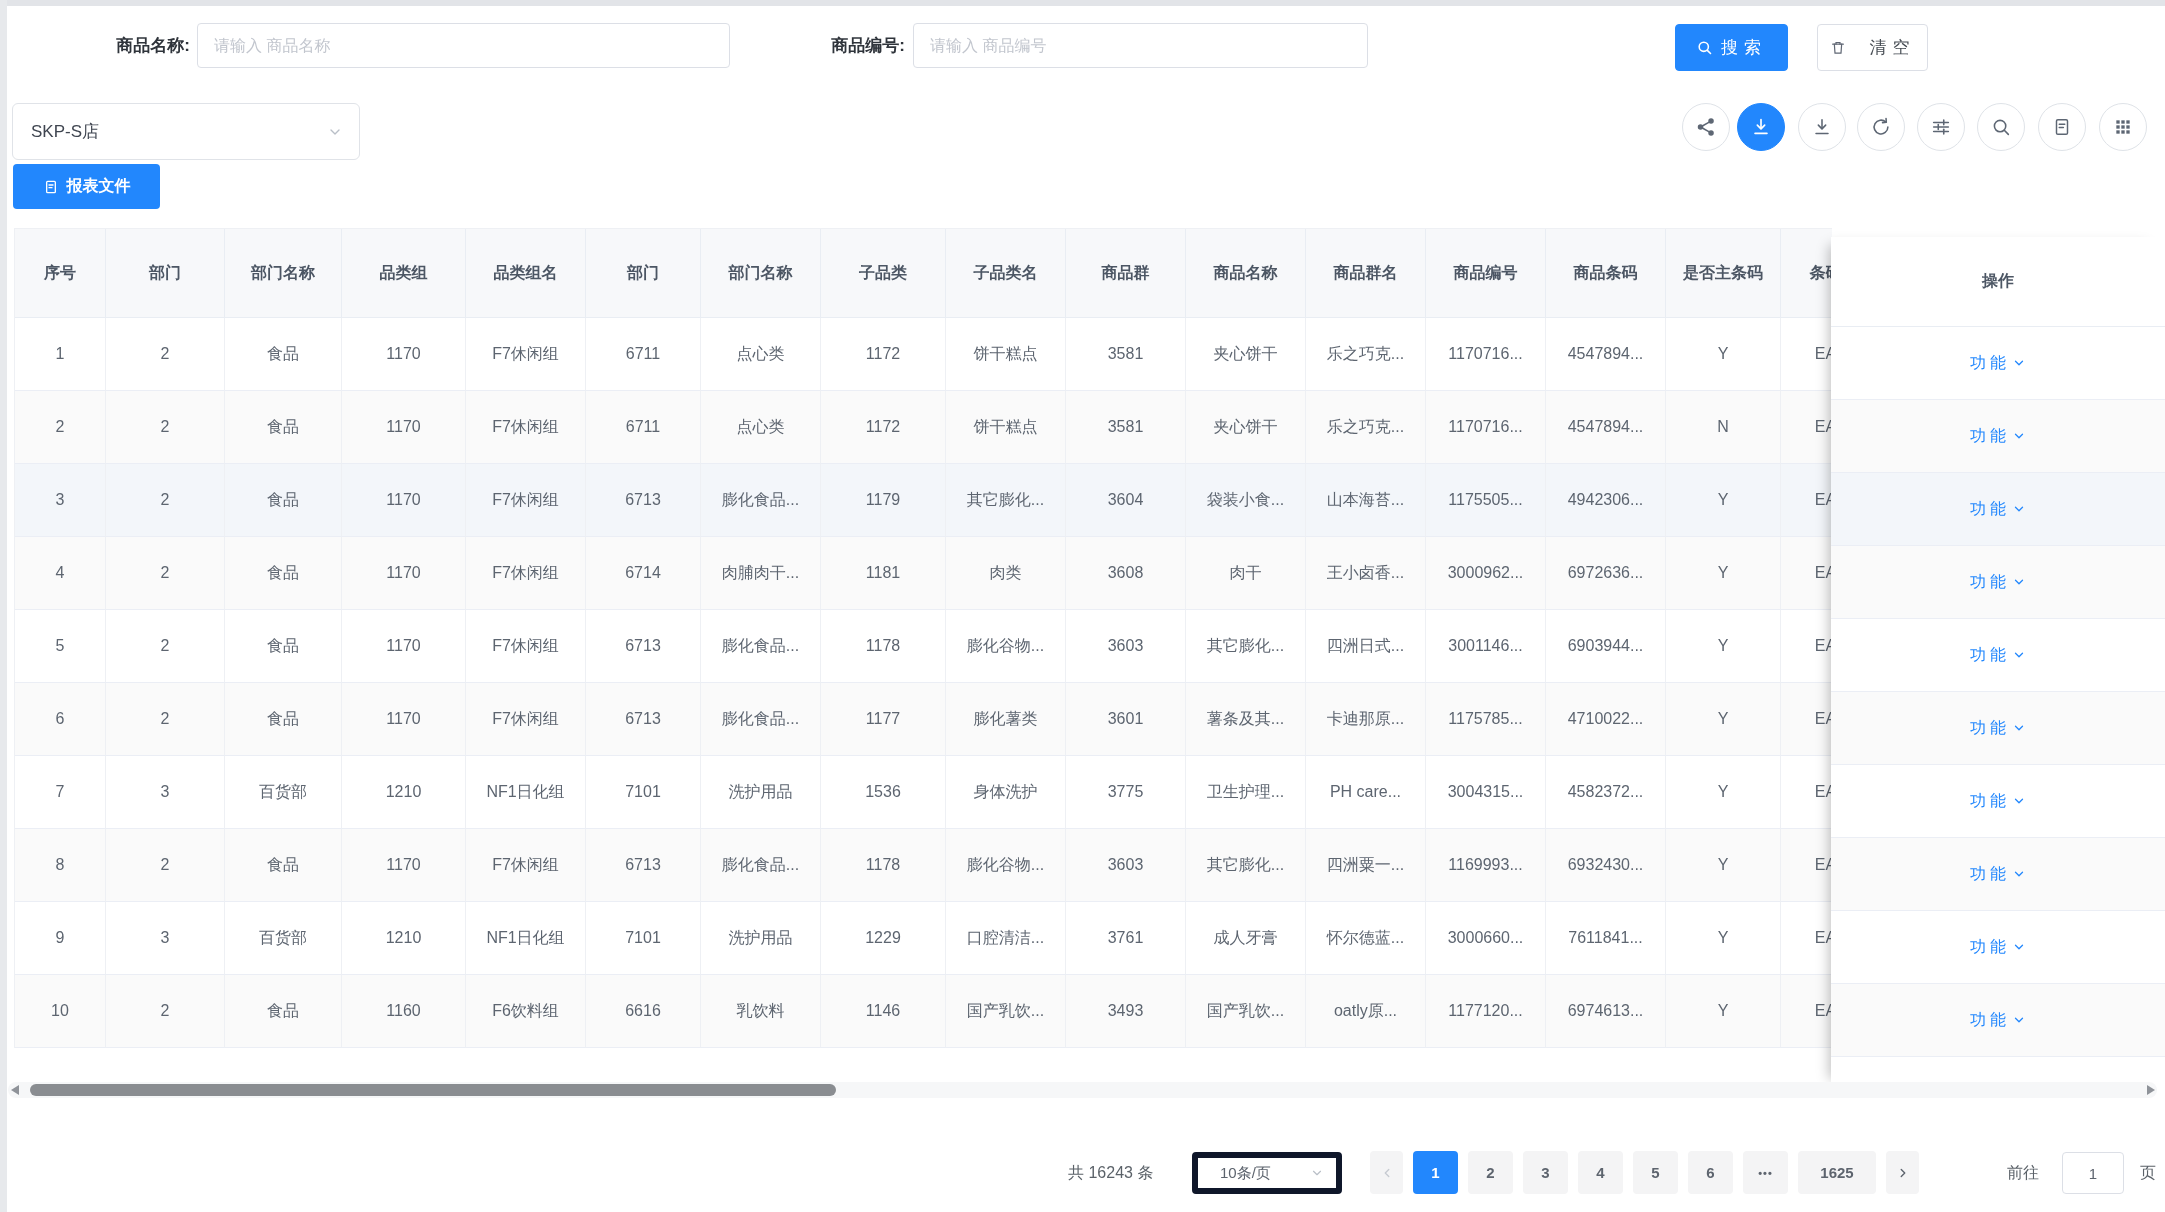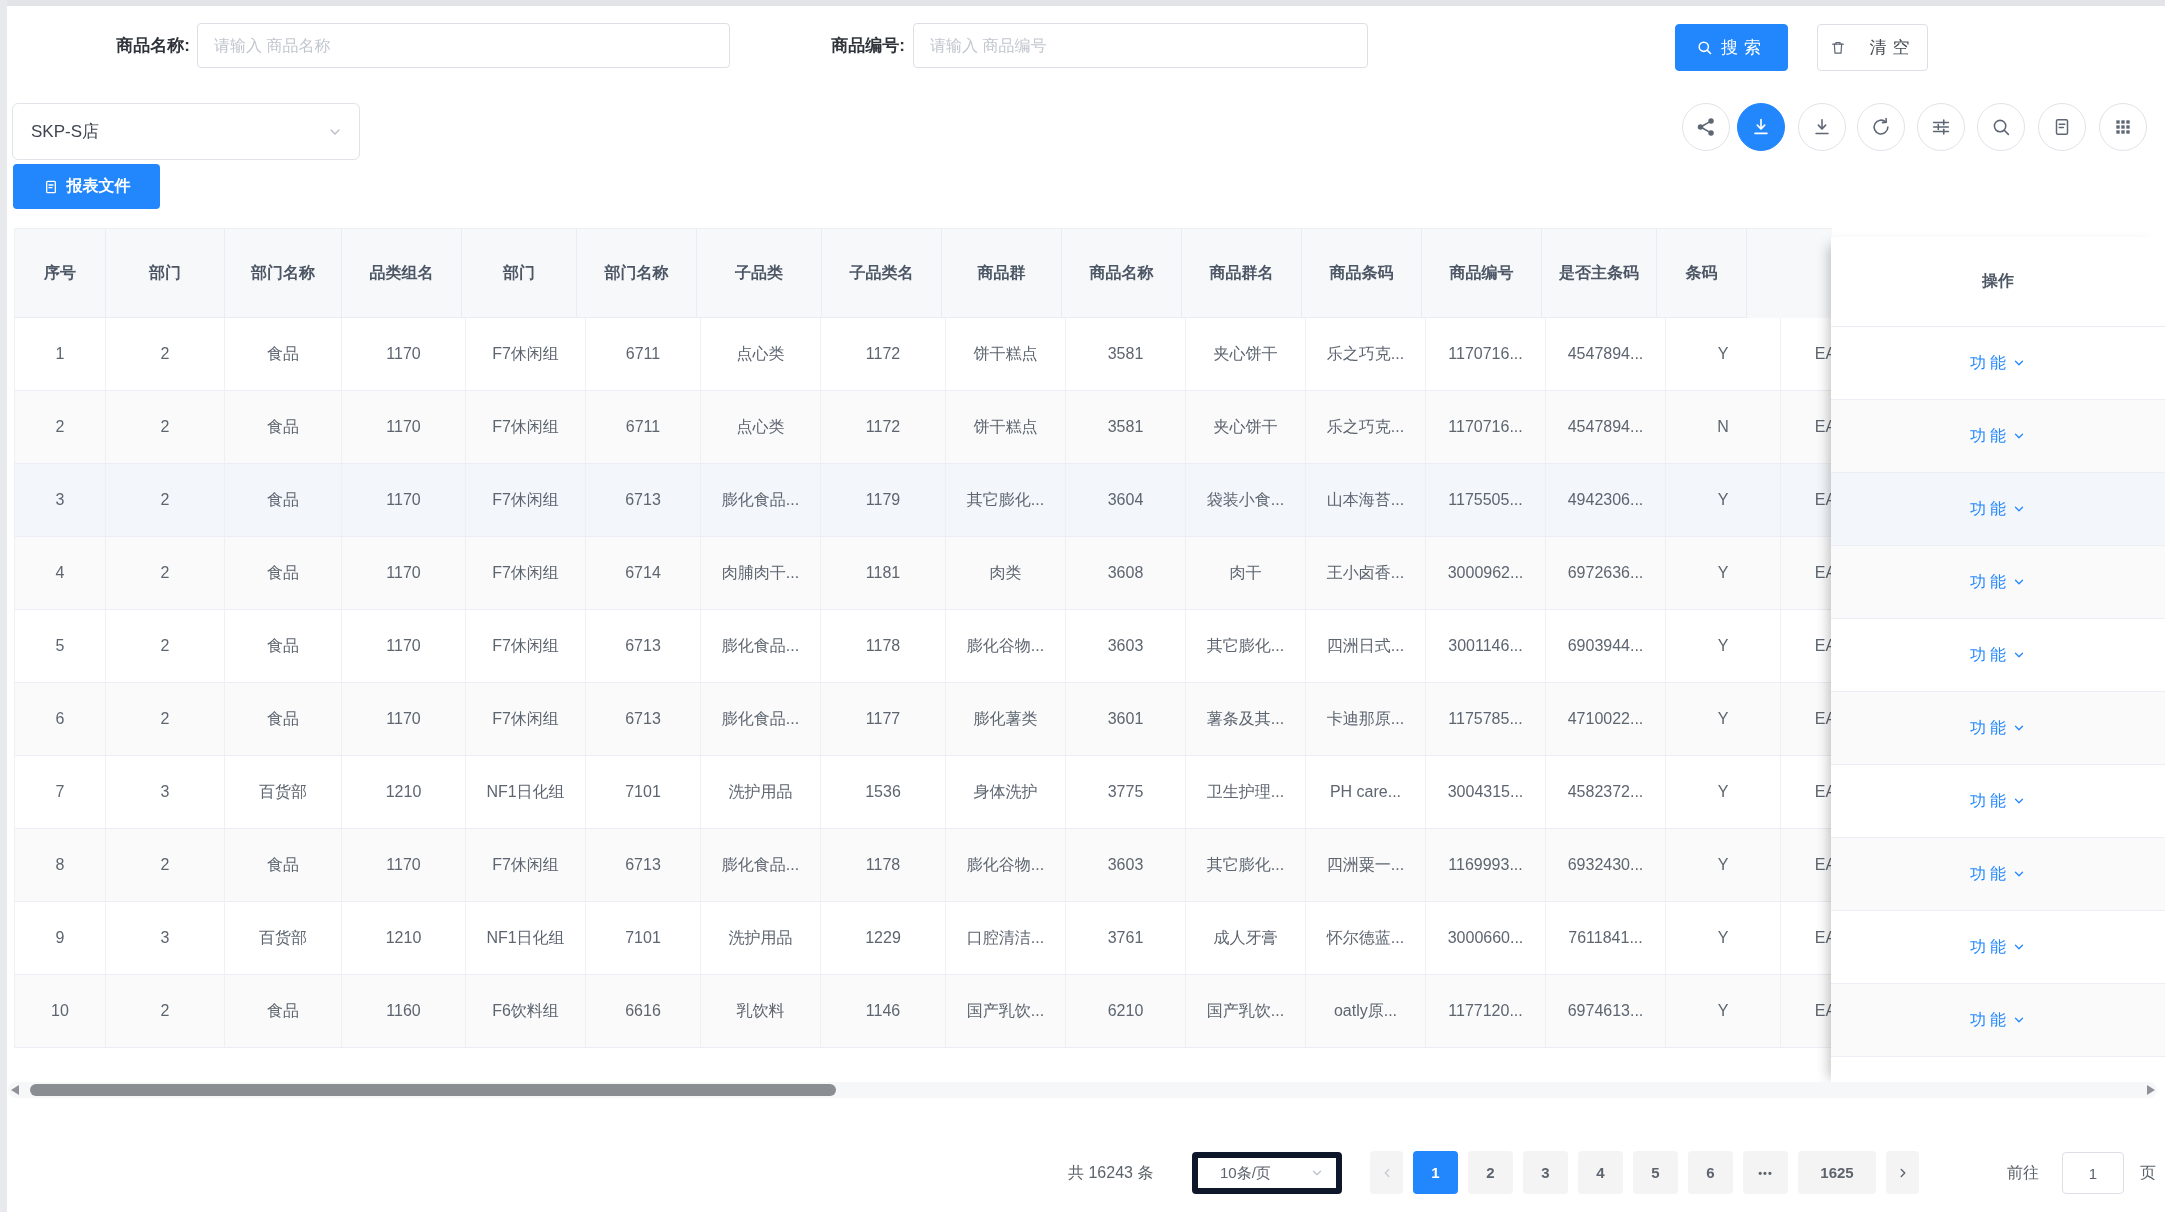--- a/index.html
+++ b/index.html
@@ -214,30 +214,31 @@
     </span>
     <span>报表文件</span>
   </div>
 
   <div class="abs tscroll">
     <div class="tinner">
       <div class="thead" id="thead">
           <div class="th" style="width: 91px;">序号</div>
           <div class="th" style="width: 119px;">部门</div>
           <div class="th" style="width: 117px;">部门名称</div>
+          <div class="th" style="width: 124px;">品类组</div>
           <div class="th" style="width: 120px;">品类组名</div>
           <div class="th" style="width: 115px;">部门</div>
           <div class="th" style="width: 120px;">部门名称</div>
           <div class="th" style="width: 125px;">子品类</div>
           <div class="th" style="width: 120px;">子品类名</div>
           <div class="th" style="width: 120px;">商品群</div>
           <div class="th" style="width: 120px;">商品名称</div>
           <div class="th" style="width: 120px;">商品群名</div>
+          <div class="th" style="width: 120px;">商品编号</div>
           <div class="th" style="width: 120px;">商品条码</div>
-          <div class="th" style="width: 120px;">商品编号</div>
           <div class="th" style="width: 115px;">是否主条码</div>
           <div class="th" style="width: 90px;">条码</div>
         </div>
       <div id="tbody">
           <div class="tr">
             <div class="td" style="width: 91px;">1</div>
             <div class="td" style="width: 119px;">2</div>
             <div class="td" style="width: 117px;">食品</div>
             <div class="td" style="width: 124px;">1170</div>
             <div class="td" style="width: 120px;">F7休闲组</div>
@@ -400,21 +401,21 @@
           <div class="tr stripe">
             <div class="td" style="width: 91px;">10</div>
             <div class="td" style="width: 119px;">2</div>
             <div class="td" style="width: 117px;">食品</div>
             <div class="td" style="width: 124px;">1160</div>
             <div class="td" style="width: 120px;">F6饮料组</div>
             <div class="td" style="width: 115px;">6616</div>
             <div class="td" style="width: 120px;">乳饮料</div>
             <div class="td" style="width: 125px;">1146</div>
             <div class="td" style="width: 120px;">国产乳饮...</div>
-            <div class="td" style="width: 120px;">6210</div>
+            <div class="td" style="width: 120px;">3493</div>
             <div class="td" style="width: 120px;">国产乳饮...</div>
             <div class="td" style="width: 120px;">oatly原...</div>
             <div class="td" style="width: 120px;">1177120...</div>
             <div class="td" style="width: 120px;">6974613...</div>
             <div class="td" style="width: 115px;">Y</div>
             <div class="td" style="width: 90px;">EA</div>
           </div>
         </div>
     </div>
   </div>

